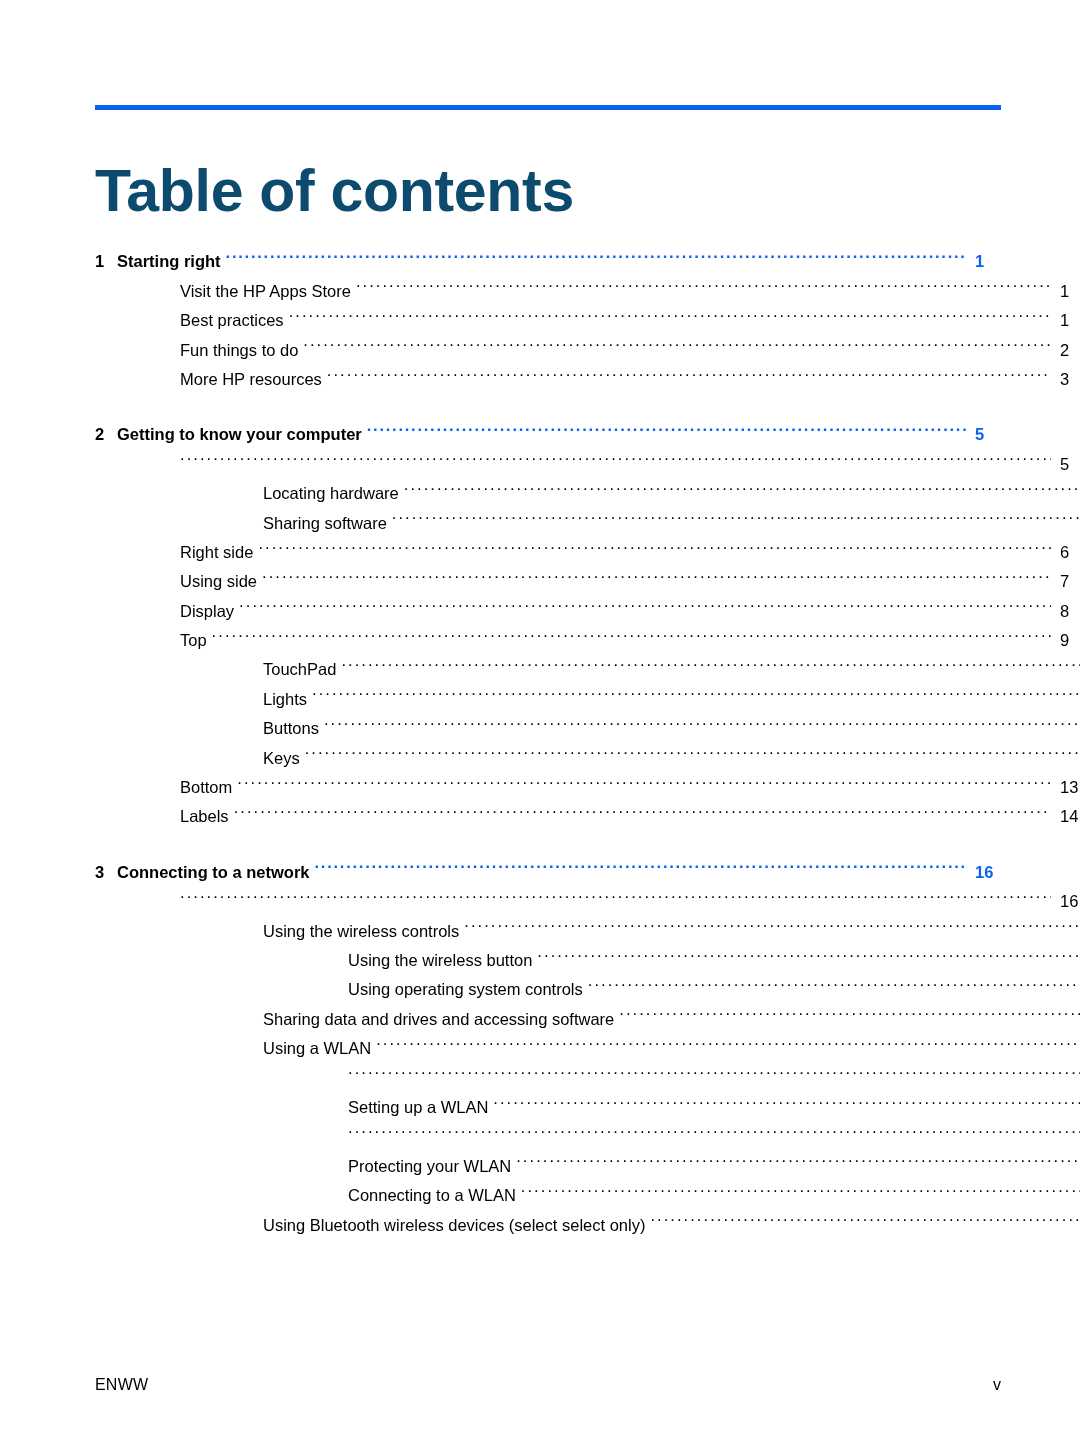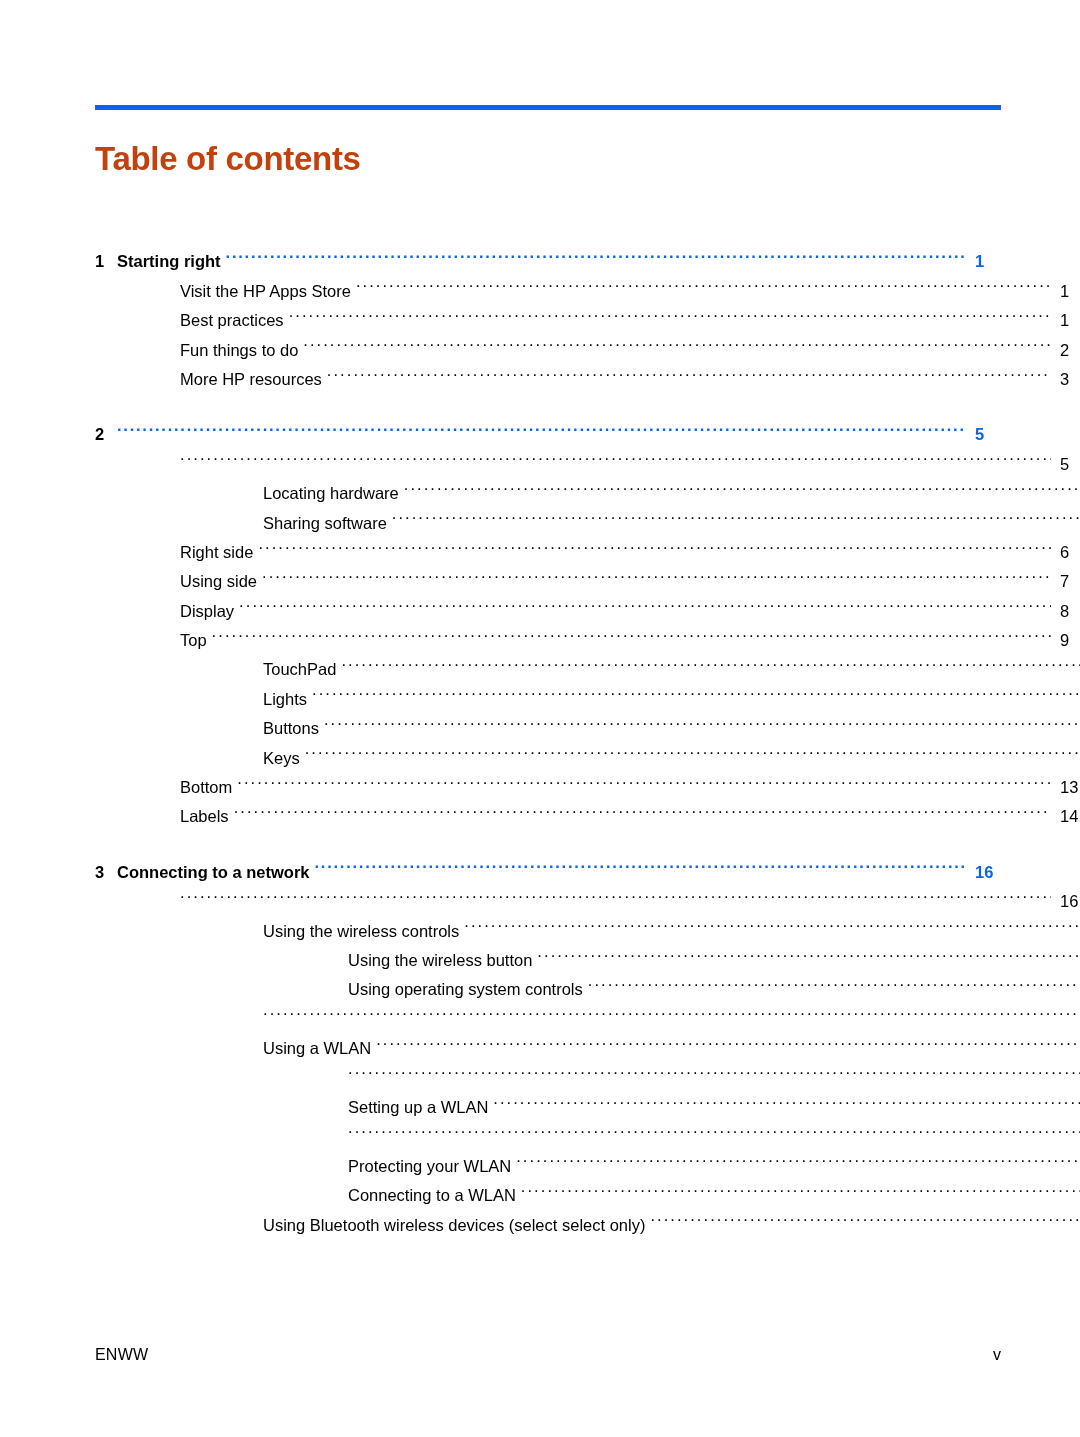--- a/index.html
+++ b/index.html
@@ -27,23 +27,23 @@
     left: 95px;
     top: 105px;
     width: 906px;
     height: 5px;
     background: #0a63ee;
   }
   .page-title {
     position: absolute;
     left: 95px;
     top: 118px;
-    font-size: 33px;
+    font-size: 59px;
     font-weight: bold;
-    color: #c2410c;
+    color: #0c4a6e;
     letter-spacing: -0.3px;
     line-height: 1.15;
     white-space: nowrap;
   }
 
   
   .toc {
     position: absolute;
     left: 95px;
     top: 238px;
@@ -111,21 +111,21 @@
   .lvl1 { padding-left: 85px; }
   .lvl2 { padding-left: 168px; }
   .lvl3 { padding-left: 253px; }
 
   .lvl1, .lvl2, .lvl3 { color: #111111; }
 
   
   .footer {
     position: absolute;
     left: 95px;
-    top: 1346px;
+    top: 1376px;
     width: 906px;
     display: flex;
     justify-content: space-between;
     align-items: baseline;
     font-size: 16px;
     color: #000000;
   }
   .footer .enww { font-weight: normal; letter-spacing: 0.2px; }
   .footer .folio { font-weight: normal; }
 </style>
@@ -163,20 +163,21 @@
         </a>
         <a class="toc-row lvl1" style="text-decoration: none; color: inherit;">
           <span class="label">More HP resources</span>
           <span class="leader"></span>
           <span class="pg">3</span>
         </a>
       </div>
       <div class="chapter-block">
         <a class="toc-row lvl0" style="text-decoration: none; color: inherit;">
           <span class="num">2</span>
+          <span class="label">Getting to know your computer</span>
           <span class="leader"></span>
           <span class="pg">5</span>
         </a>
         <a class="toc-row lvl1" style="text-decoration: none; color: inherit;">
           <span class="leader"></span>
           <span class="pg">5</span>
         </a>
         <a class="toc-row lvl2" style="text-decoration: none; color: inherit;">
           <span class="label">Locating hardware</span>
           <span class="leader"></span>
@@ -249,20 +250,21 @@
         </a>
         <a class="toc-row lvl3" style="text-decoration: none; color: inherit;">
           <span class="label">Using the wireless button</span>
           <span class="leader"></span>
         </a>
         <a class="toc-row lvl3" style="text-decoration: none; color: inherit;">
           <span class="label">Using operating system controls</span>
           <span class="leader"></span>
         </a>
         <a class="toc-row lvl2" style="text-decoration: none; color: inherit;">
+          <span class="label">Sharing data and drives and accessing software</span>
           <span class="leader"></span>
         </a>
         <a class="toc-row lvl2" style="text-decoration: none; color: inherit;">
           <span class="label">Using a WLAN</span>
           <span class="leader"></span>
         </a>
         <a class="toc-row lvl3" style="text-decoration: none; color: inherit;">
           <span class="leader"></span>
         </a>
         <a class="toc-row lvl3" style="text-decoration: none; color: inherit;">

